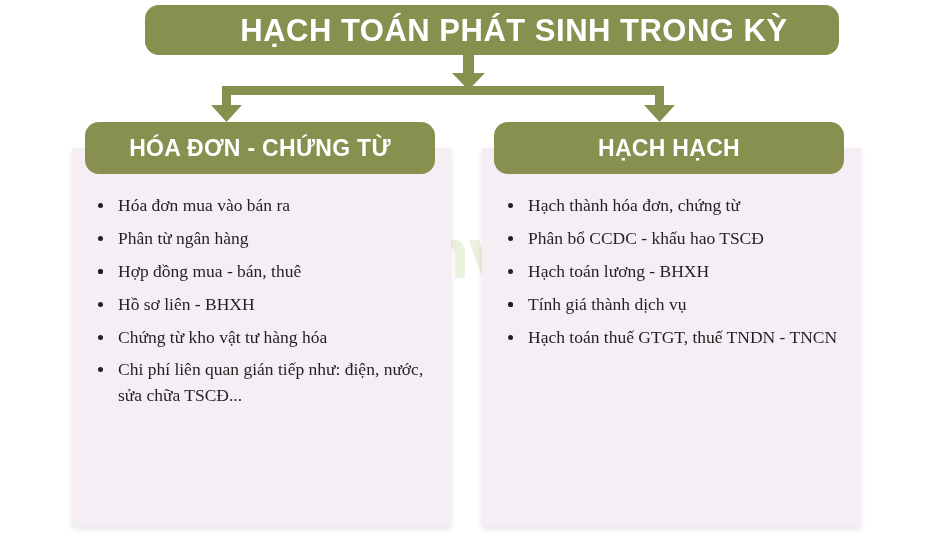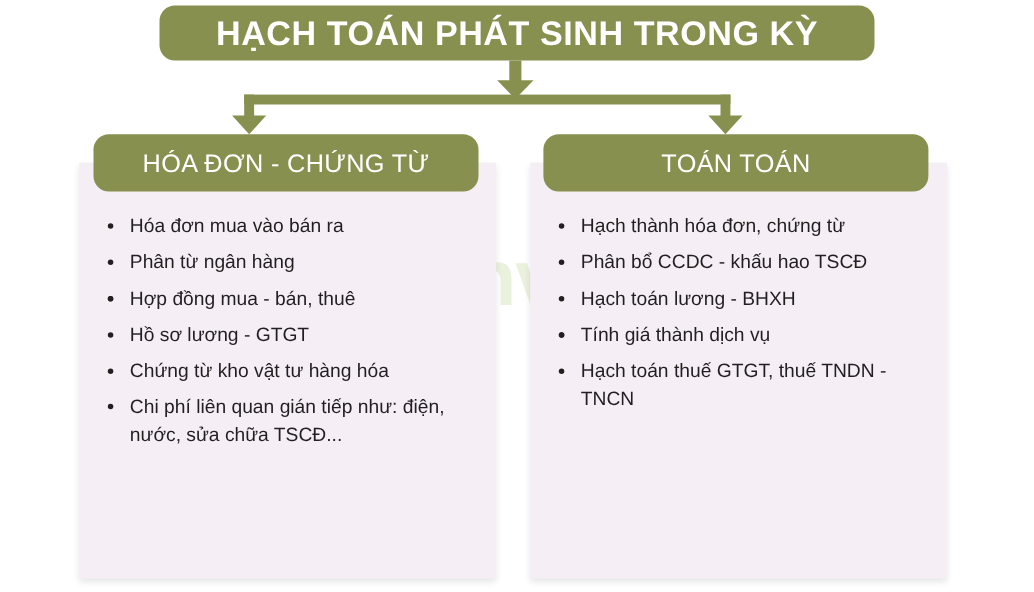--- a/index.html
+++ b/index.html
@@ -76,20 +76,21 @@
     left: 145px;
     top: 5px;
     width: 650px;
     height: 50px;
     background: #87904f;
     border-radius: 14px;
     display: flex;
     align-items: center;
     justify-content: center;
     z-index: 4;
+    padding-left: 44px;
   }
   #title-pill .title-text {
     color: #ffffff;
     font-size: 31px;
     font-weight: 700;
     letter-spacing: 0.5px;
     line-height: 1;
     white-space: nowrap;
   }
 
@@ -115,34 +116,35 @@
     display: flex;
     align-items: center;
     justify-content: center;
     z-index: 5;
   }
   #header-left  { left: 85px;  width: 350px; }
   #header-right { left: 494px; width: 350px; }
   .col-header .col-header-text {
     color: #ffffff;
     font-size: 23px;
-    font-weight: 400;
+    font-weight: 700;
     letter-spacing: 0.3px;
     line-height: 1;
     white-space: nowrap;
   }
 
   
   .bullet-list {
     position: absolute;
     top: 193px;
     z-index: 3;
     margin: 0;
     padding: 0;
     list-style: none;
+    font-family: Liberation Serif, serif;
   }
   #list-left  { left: 92px;  width: 350px; }
   #list-right { left: 502px; width: 350px; }
 
   .bullet-item {
     position: relative;
     padding-left: 26px;
     margin-bottom: 7px;
     font-size: 17.5px;
     line-height: 1.48;
@@ -194,28 +196,28 @@
 
   <div id="panel-left" class="panel"></div>
   <div id="header-left" class="col-header">
     <span class="col-header-text">HÓA ĐƠN - CHỨNG TỪ</span>
   </div>
   <ul id="list-left" class="bullet-list">
       <li class="bullet-item"><span class="dot"></span><span>Hóa đơn mua vào bán ra</span></li>
       <li class="bullet-item"><span class="dot"></span><span>Phân từ ngân hàng</span></li>
       <li class="bullet-item"><span class="dot"></span></li>
       <li class="bullet-item"><span class="dot"></span><span>Hợp đồng mua - bán, thuê</span></li>
-      <li class="bullet-item"><span class="dot"></span><span>Hồ sơ lương - GTGT</span></li>
+      <li class="bullet-item"><span class="dot"></span><span>Hồ sơ liên - BHXH</span></li>
       <li class="bullet-item"><span class="dot"></span><span>Chứng từ kho vật tư hàng hóa</span></li>
       <li class="bullet-item"><span class="dot"></span><span>Chi phí liên quan gián tiếp như: điện, nước, sửa chữa TSCĐ...</span></li>
     </ul>
 
   <div id="panel-right" class="panel"></div>
   <div id="header-right" class="col-header">
-    <span class="col-header-text">TOÁN TOÁN</span>
+    <span class="col-header-text">HẠCH HẠCH</span>
   </div>
   <ul id="list-right" class="bullet-list">
       <li class="bullet-item"><span class="dot"></span><span>Hạch thành hóa đơn, chứng từ</span></li>
       <li class="bullet-item"><span class="dot"></span><span>Phân bổ CCDC - khấu hao TSCĐ</span></li>
       <li class="bullet-item"><span class="dot"></span><span>Hạch toán lương - BHXH</span></li>
       <li class="bullet-item"><span class="dot"></span></li>
       <li class="bullet-item"><span class="dot"></span><span>Tính giá thành dịch vụ</span></li>
       <li class="bullet-item"><span class="dot"></span><span>Hạch toán thuế GTGT, thuế TNDN - TNCN</span></li>
     </ul>
 

